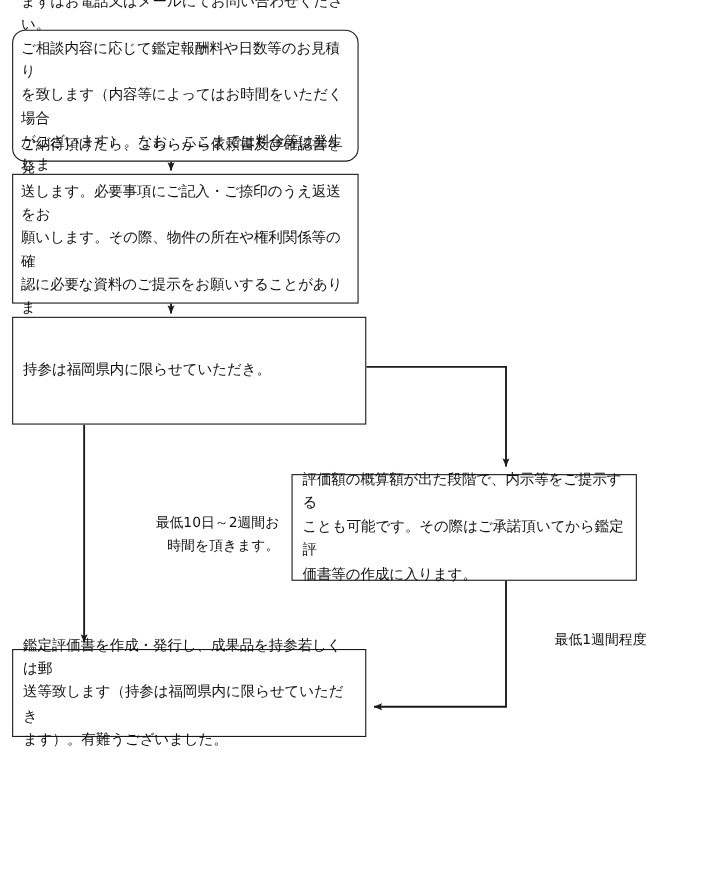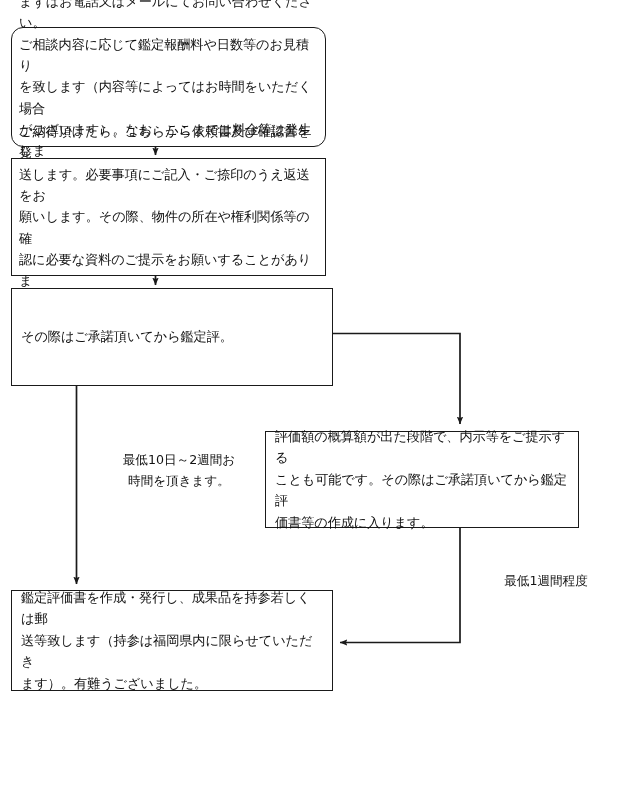--- a/index.html
+++ b/index.html
@@ -40,37 +40,37 @@
     line-height: 1.62;
     letter-spacing: -0.1px;
     white-space: pre-line;
     color: #111111;
   }
   
   #node-inquiry     { left: 11px;  top: 27px;  width: 315px; height: 120px; border-radius: 12px; }
   #node-documents   { left: 11px;  top: 158px; width: 315px; height: 118px; }
   #node-meeting     { left: 11px;  top: 288px; width: 322px; height: 98px;  }
   #node-estimate    { left: 265px; top: 431px; width: 314px; height: 97px;  }
-  #node-delivery    { left: 11px;  top: 590px; width: 322px; height: 101px;  }
+  #node-delivery    { left: 11px;  top: 590px; width: 322px; height: 80px;  }
 
   #node-meeting .node-text,
   #node-estimate .node-text,
   #node-delivery .node-text { padding: 0 9px; }
 
   
   .annotation {
     position: absolute;
     font-size: 12.6px;
     line-height: 1.66;
     color: #111111;
     white-space: pre-line;
     z-index: 3;
     background: transparent;
   }
-  #annotation-duration-survey { left: 104px; top: 450px; width: 150px; text-align: center; }
+  #annotation-duration-survey { left: 104px; top: 465px; width: 150px; text-align: right; }
   #annotation-duration-report { left: 476px; top: 571px; width: 140px; text-align: center; }
 </style>
 </head>
 <body>
 
 <svg id="flowchart-canvas" viewBox="0 0 640 799" aria-hidden="true">
   <defs>
     <marker id="arrowhead" markerWidth="9" markerHeight="9" refX="7.4" refY="3.6" orient="auto" markerUnits="userSpaceOnUse">
       <path d="M0,0.4 L7.6,3.6 L0,6.8 L1.5,3.6 Z" fill="#1a1a1a"></path>
     </marker>
@@ -107,21 +107,21 @@
 
 <div class="node" id="node-documents">
   <span class="node-text">ご納得頂けたら、こちらから依頼書及び確認書を発
 送します。必要事項にご記入・ご捺印のうえ返送をお
 願いします。その際、物件の所在や権利関係等の確
 認に必要な資料のご提示をお願いすることがありま
 す。</span>
 </div>
 
 <div class="node" id="node-meeting">
-  <span class="node-text">その際はご承諾頂いてから鑑定評。</span>
+  <span class="node-text">持参は福岡県内に限らせていただき。</span>
 </div>
 
 <div class="node" id="node-estimate">
   <span class="node-text">評価額の概算額が出た段階で、内示等をご提示する
 ことも可能です。その際はご承諾頂いてから鑑定評
 価書等の作成に入ります。</span>
 </div>
 
 <div class="node" id="node-delivery">
   <span class="node-text">鑑定評価書を作成・発行し、成果品を持参若しくは郵

